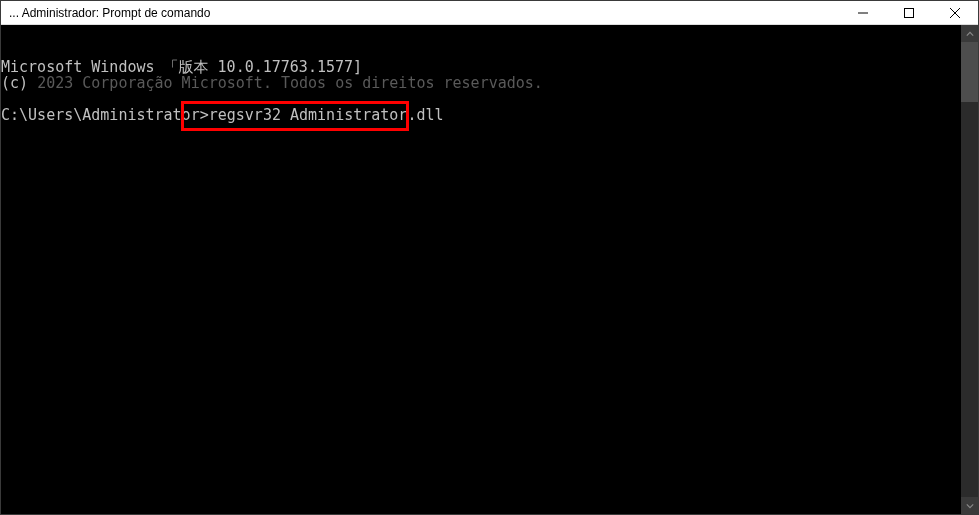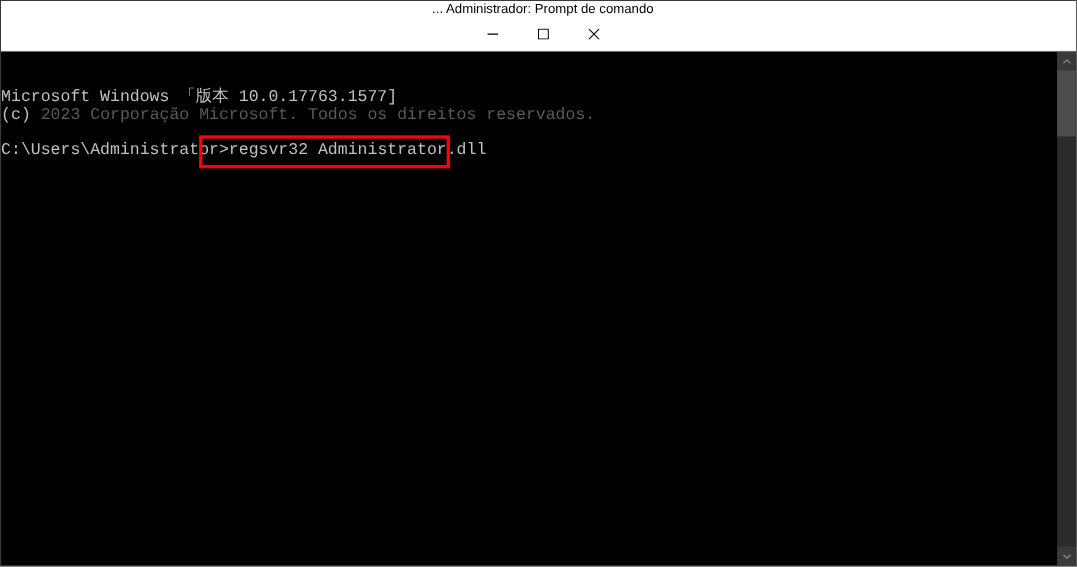--- a/index.html
+++ b/index.html
@@ -16,28 +16,27 @@
     }
     .window {
       width: 979px;
       height: 515px;
       border: 1px solid #3a3a3a;
       display: flex;
       flex-direction: column;
       background: #fff;
     }
     .titlebar {
-      height: 46px;
+      height: 24px;
       background: #ffffff;
       display: flex;
       align-items: center;
       justify-content: space-between;
       padding-left: 8px;
       border-bottom: 1px solid #ddd;
-      flex-direction: column;
     }
     .titlebar-title {
       font-size: 12px;
       color: #000;
       font-family: "Segoe UI", Tahoma, sans-serif;
     }
     .window-controls {
       display: flex;
       height: 100%;
     }
@@ -68,21 +67,20 @@
       font-family: "NSimSun", "SimSun", "Consolas", monospace;
       font-size: 15px;
       line-height: 16px;
       padding: 2px 0 0 0;
       white-space: pre;
       overflow: hidden;
       position: relative;
     }
     .console-line {
       display: block;
-      font-family: Liberation Mono, monospace;
     }
     .copyright-dim {
       color: #5a5a5a;
     }
     .highlight-box {
       position: absolute;
       border: 3px solid #ff0000;
       pointer-events: none;
     }
     .scrollbar {

